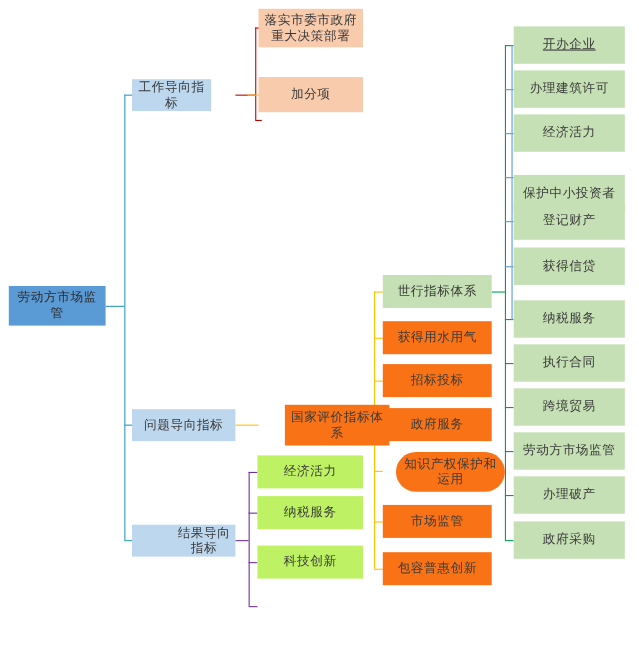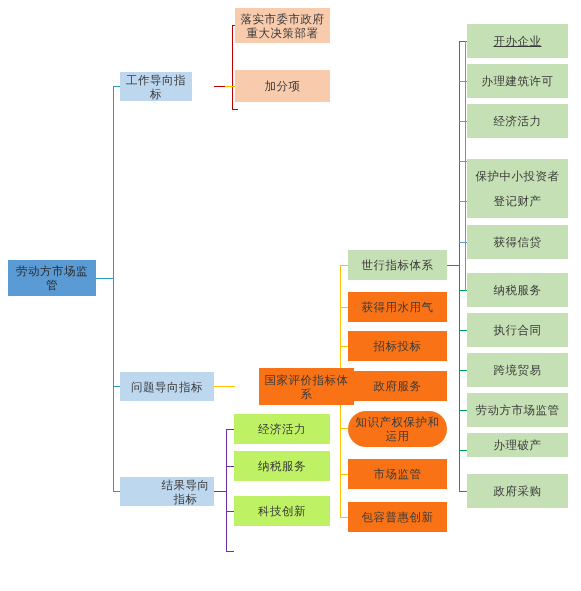--- a/index.html
+++ b/index.html
@@ -133,34 +133,34 @@
 
   <div class="node peach" style="left:235px; top:8px; width:95px; height:35px;">落实市委市政府重大决策部署</div>
   <div class="node peach" style="left:235px; top:70px; width:95px; height:32px;">加分项</div>
 
   <div class="node yellow" style="left:235px; top:368px; width:95px; height:37px;margin-left:24px;">国家评价指标体系</div>
 
   <div class="node green" style="left:348px; top:250px; width:99px; height:30px;">世行指标体系</div>
   <div class="node yellow" style="left:348px; top:292px; width:99px; height:30px;">获得用水用气</div>
   <div class="node yellow" style="left:348px; top:331px; width:99px; height:30px;">招标投标</div>
   <div class="node yellow" style="left:348px; top:371px; width:99px; height:30px;">政府服务</div>
-  <div class="node yellow" style="left:348px; top:411px; width:99px; height:36px;border-radius:18px;">知识产权保护和运用</div>
+  <div class="node yellow" style="left:360px; top:411px; width:99px; height:36px;border-radius:18px;">知识产权保护和运用</div>
   <div class="node yellow" style="left:348px; top:459px; width:99px; height:30px;">市场监管</div>
   <div class="node yellow" style="left:348px; top:502px; width:99px; height:30px;">包容普惠创新</div>
 
   <div class="node green" style="left:467px; top:24px; width:101px; height:34px;text-decoration:underline;">开办企业</div>
   <div class="node green" style="left:467px; top:64px; width:101px; height:34px;">办理建筑许可</div>
   <div class="node green" style="left:467px; top:104px; width:101px; height:34px;">经济活力</div>
   <div class="node green" style="left:467px; top:144px; width:101px; height:34px;margin-top:15px;">保护中小投资者</div>
   <div class="node green" style="left:467px; top:184px; width:101px; height:34px;">登记财产</div>
   <div class="node green" style="left:467px; top:225px; width:101px; height:34px;">获得信贷</div>
   <div class="node green" style="left:467px; top:273px; width:101px; height:34px;">纳税服务</div>
   <div class="node green" style="left:467px; top:313px; width:101px; height:34px;">执行合同</div>
   <div class="node green" style="left:467px; top:393px; width:101px; height:34px;">劳动方市场监管</div>
   <div class="node green" style="left:467px; top:353px; width:101px; height:34px;">跨境贸易</div>
-  <div class="node green" style="left:467px; top:433px; width:101px; height:24px;">办理破产</div>
+  <div class="node green" style="left:467px; top:433px; width:101px; height:34px;">办理破产</div>
   <div class="node green" style="left:467px; top:474px; width:101px; height:34px;">政府采购</div>
 
   <div class="node purple" style="left:234px; top:414px; width:96px; height:30px;">经济活力</div>
   <div class="node purple" style="left:234px; top:451px; width:96px; height:30px;">纳税服务</div>
   <div class="node purple" style="left:234px; top:496px; width:96px; height:30px;">科技创新</div>
 
 </div>
 
 </body></html>

